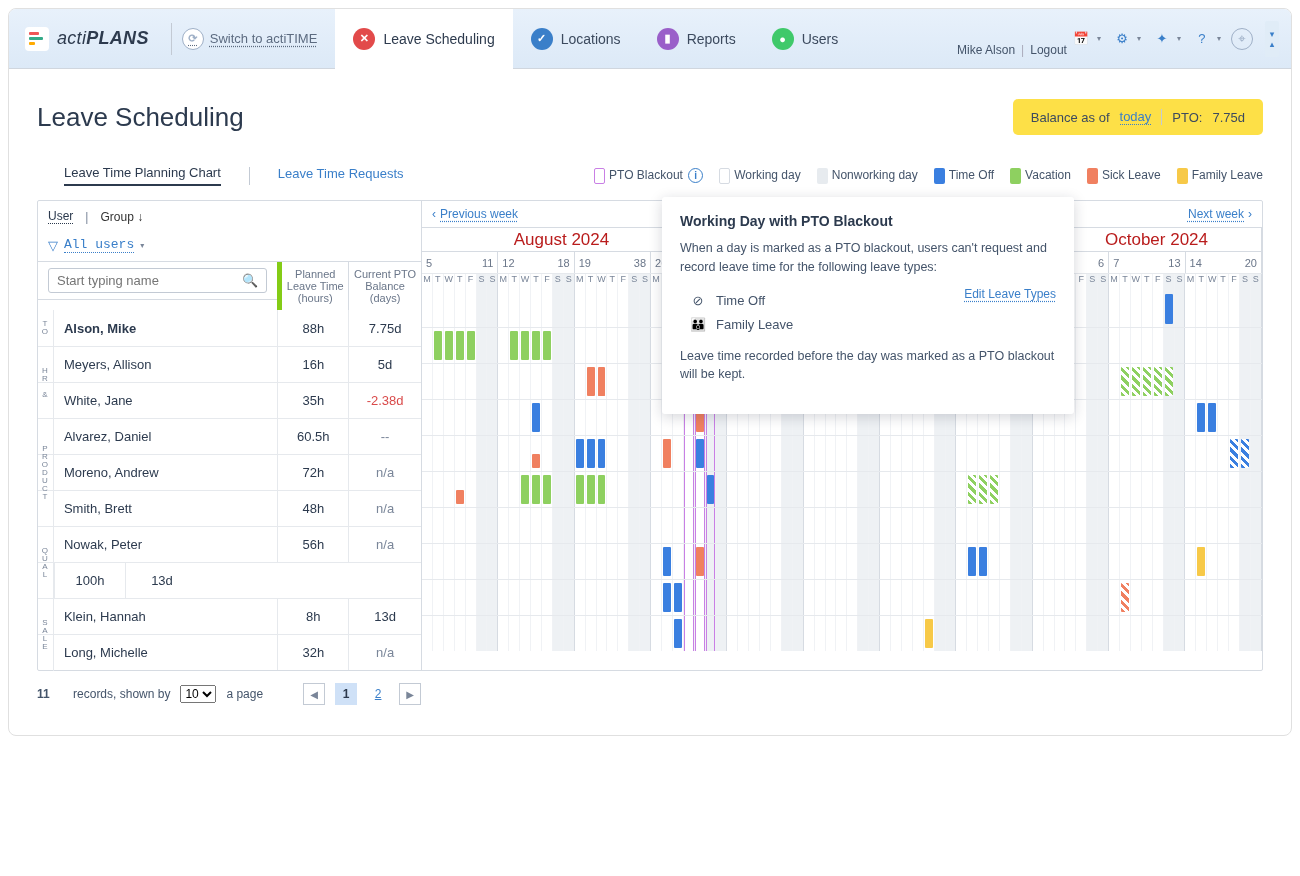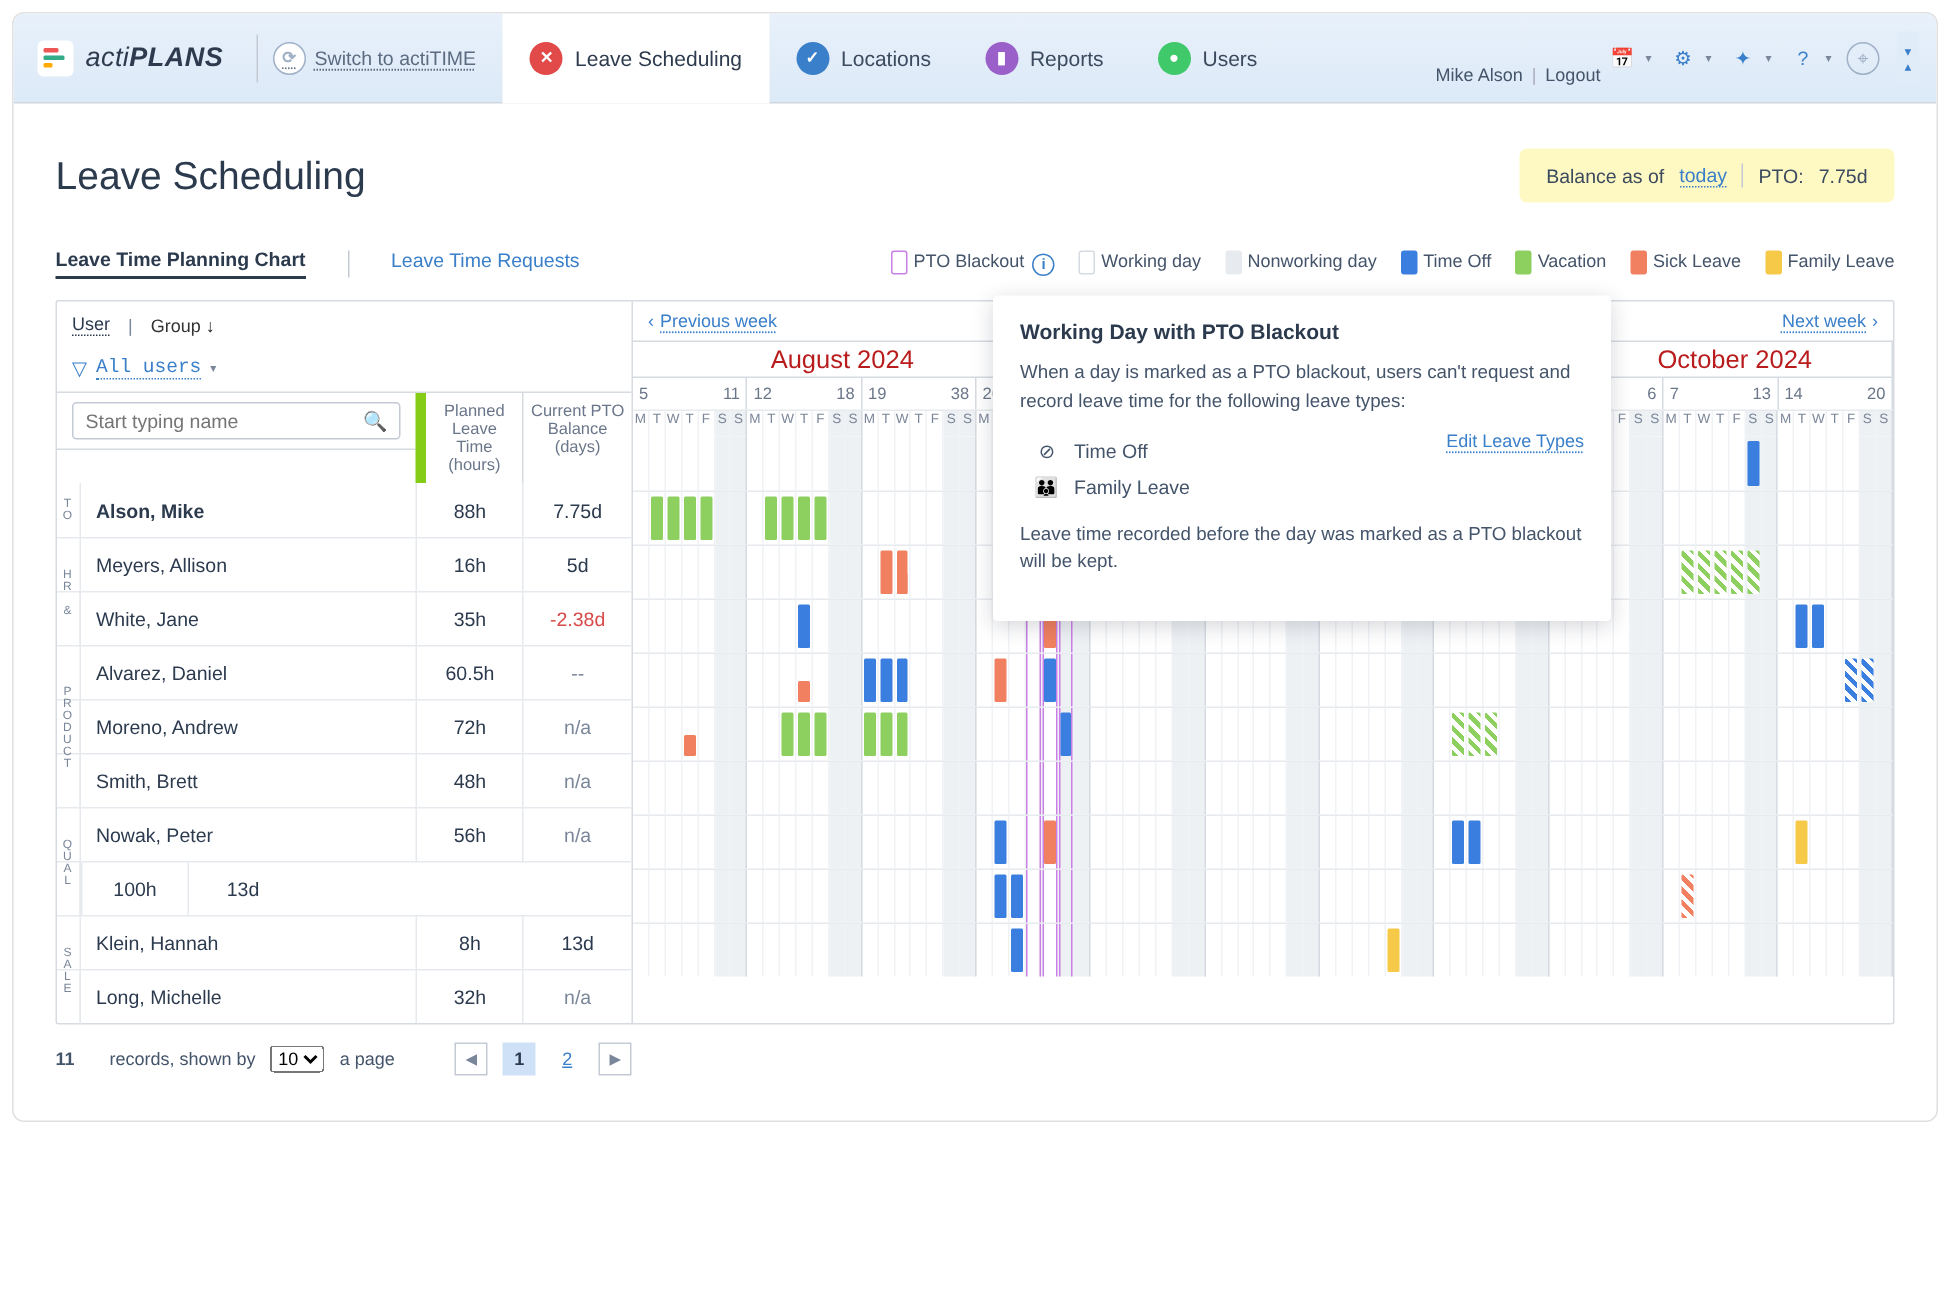--- a/index.html
+++ b/index.html
@@ -27,29 +27,29 @@
 .user-divider { color:#aab;}
 .icon-row { display:flex; gap:4px; align-items:center;}
 .icon-btn { width:22px; height:22px; display:flex; align-items:center; justify-content:center; color:#3a7fc9; cursor:pointer; position:relative;}
 .chev { font-size:8px; color:#7a8699; margin-right:6px;}
 .pin-icon { width:22px; height:22px; border:1.5px solid #9fb0c7; border-radius:50%; display:flex; align-items:center; justify-content:center; color:#9fb0c7;}
 .collapse-col { width:14px; background:#e0ecf7; display:flex; flex-direction:column; align-items:center; justify-content:center; gap:4px; color:#3a7fc9; font-size:9px; margin-left:8px; height:36px; border-radius:2px;}
 
 
 .page-row { display:flex; align-items:center; padding: 30px 28px 0 28px; }
 .page-title { font-size: 26px; color:#2c3a4e; font-weight:400; }
-.balance-box { margin-left:auto; background:#fef9c3; border-radius:5px; padding:10px 18px; display:flex; align-items:center; gap:10px; font-size:13px; color:#3c4a5e;}
+.balance-box { margin-left:auto; background:#fde047; border-radius:5px; padding:10px 18px; display:flex; align-items:center; gap:10px; font-size:13px; color:#3c4a5e;}
 .balance-box .today { color:#3a7fc9; border-bottom:1px dotted #3a7fc9; cursor:pointer;}
 .balance-box .vdiv2 { width:1px; height:16px; background:#c3cad4; }
 
 
 .subrow { display:flex; align-items:center; padding: 30px 28px 6px 28px; gap:30px; }
 .subtabs { display:flex; gap:28px; align-items:center;}
 .subtab { font-size:13px; color:#3a7fc9; cursor:pointer; padding-bottom:4px;}
-.subtab.active { color:#2c3a4e; font-weight:700; border-bottom:2px solid #2c3a4e;}
+.subtab.active { color:#2c3a4e; font-weight:400; border-bottom:2px solid #2c3a4e;margin-left:27px;}
 .legend { margin-left:auto; display:flex; gap:16px; align-items:center; font-size:12px; color:#44546a;}
 .leg-swatch { width:11px; height:16px; border-radius:2px; display:inline-block; margin-right:4px; vertical-align:middle;}
 .lg-pto { border:1.5px solid #c97fe5; background:#fff;}
 .lg-work { background:#fff; border:1px solid #d6dbe2;}
 .lg-nonwork { background:#e7ebef;}
 .lg-timeoff { background:#3a7fe0;}
 .lg-vacation { background:#8ed060;}
 .lg-sick { background:#f08060;}
 .lg-family { background:#f7c948;}
 .info-i { width:15px; height:15px; border:1.5px solid #3a7fc9; border-radius:50%; display:inline-flex; align-items:center; justify-content:center; font-size:10px; color:#3a7fc9; font-weight:bold; margin-left:2px;}
@@ -62,21 +62,21 @@
 .sorter-row .sorter { color:#2c3a4e; border-bottom:1px dotted #2c3a4e; cursor:pointer;}
 .sorter-row .dim { color:#7a8699; }
 .filter-row { padding: 4px 10px 8px 10px; display:flex; align-items:center; gap:6px; font-size:13px;}
 .funnel { color:#3a7fc9; }
 .filter-link { color:#3a7fc9; border-bottom:1px dotted #3a7fc9; cursor:pointer;font-family:Liberation Mono, monospace;}
 .search-row { padding:6px 10px; border-bottom:1px solid #d6dbe2;}
 .search-box { display:flex; align-items:center; border:1px solid #c3cad4; border-radius:3px; padding:4px 8px; }
 .search-box input { border:none; outline:none; flex:1; font-size:13px; color:#6a7689;}
 .head-cols { display:flex; border-top:1px solid #d6dbe2;}
 .hc-user { width:240px; }
-.hc-plan { width:72px; text-align:center; border-left:7px solid #84cc16; border-right:1px solid #d6dbe2; padding:6px 4px; font-size:11px; color:#6a7689;}
+.hc-plan { width:72px; text-align:center; border-left:5px solid #84cc16; border-right:1px solid #d6dbe2; padding:6px 4px; font-size:11px; color:#6a7689;}
 .hc-bal { width:72px; text-align:center; padding:6px 4px; font-size:11px; color:#6a7689;}
 
 .body-rows { }
 .urow { display:flex; align-items:stretch; height:36px; border-top:1px solid #e6e9ed;}
 .urow:first-child { border-top:none;}
 .gcell { width:16px; border-right:1px solid #e6e9ed; display:flex; align-items:center; justify-content:center; }
 .glabel { font-size:8px; color:#7a8699; letter-spacing:1px; line-height:8px; text-align:center; }
 .name-cell { width:224px; padding:0 10px; display:flex; align-items:center; font-size:13px; color:#2c3a4e;}
 .name-cell.b { font-weight:700;}
 .plan-cell { width:72px; border-left:1px solid #e6e9ed; border-right:1px solid #e6e9ed; display:flex; align-items:center; justify-content:center; font-size:13px; color:#2c3a4e;}

